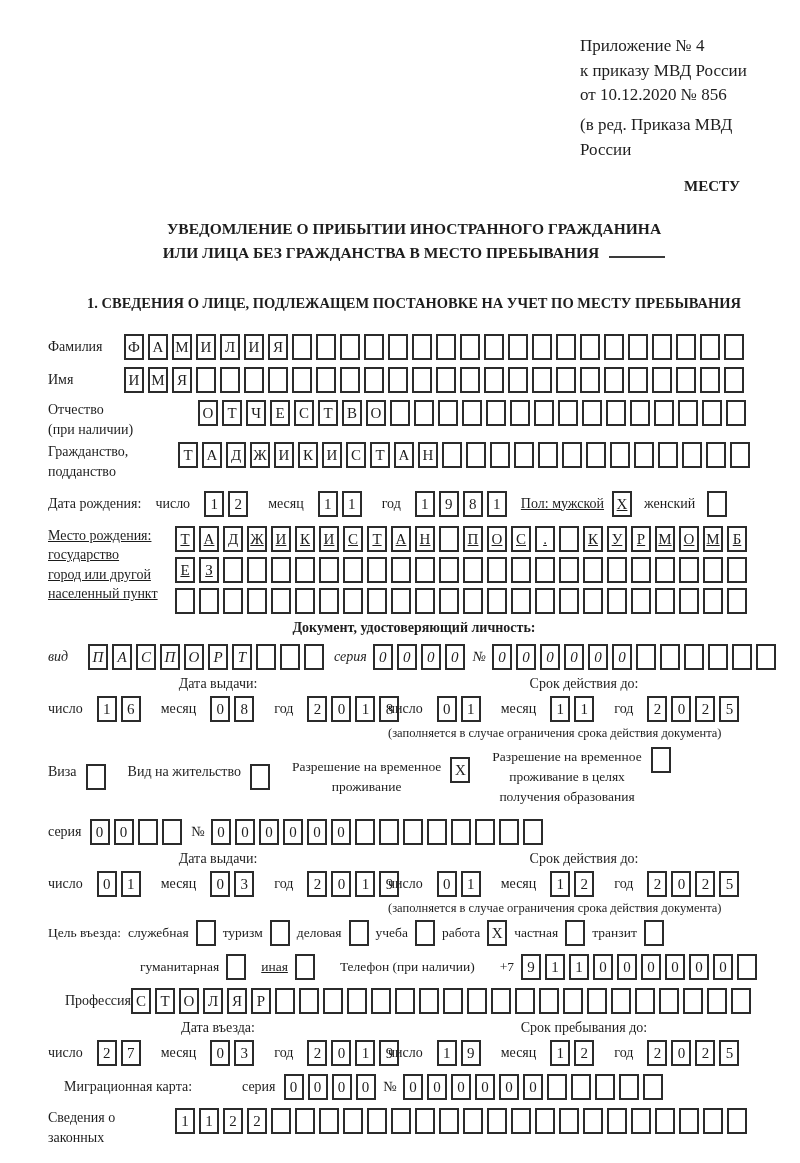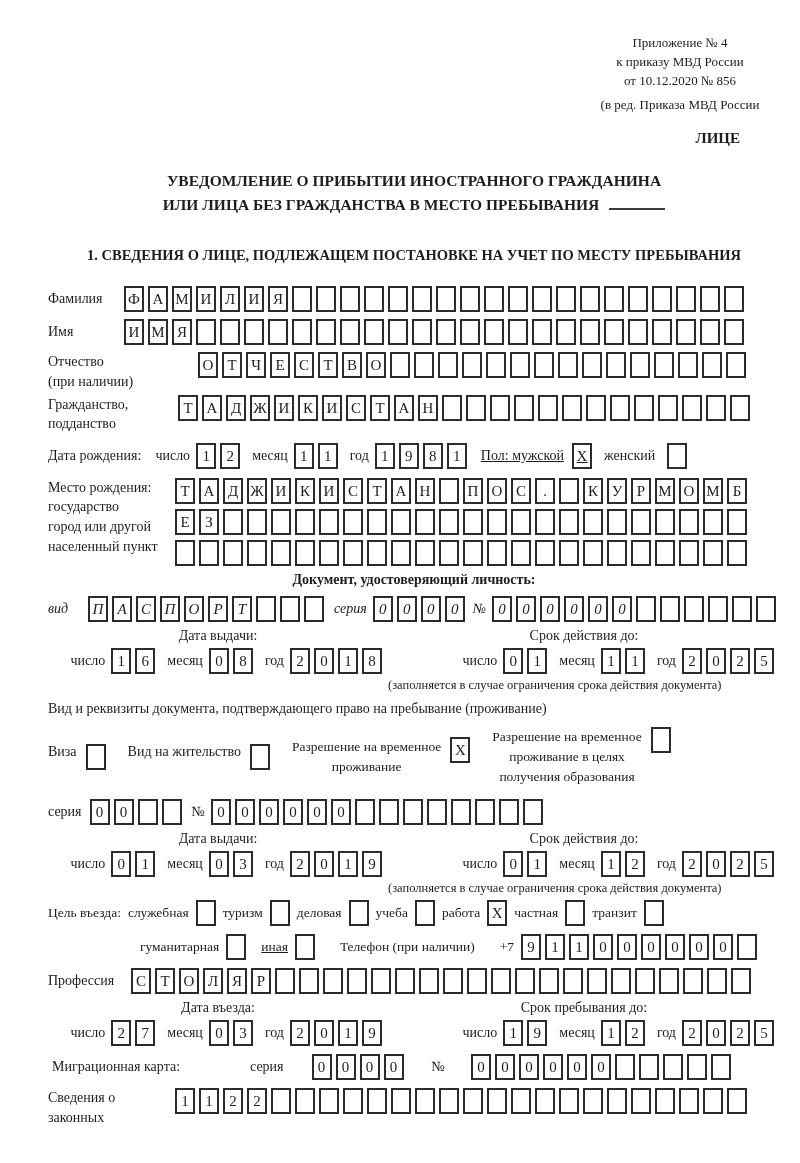--- a/index.html
+++ b/index.html
@@ -5,21 +5,21 @@
   * { margin:0; padding:0; box-sizing:border-box; }
   html,body { background:#ffffff; }
   body {
     width:800px; height:1163px; overflow:hidden;
     font-family:"Liberation Serif", serif;
     color:#1d1d1d;
   }
   .page { padding:34px 20px 0 48px; }
 
   
-  .appendix { margin-left:auto; width:200px; font-size:13px; line-height:1.45;text-align:center; }
+  .appendix { margin-left:auto; width:200px; font-size:17px; line-height:1.45; }
   .appendix .ed { margin-top:5px; }
   .forma { margin:16px 40px 0 0; text-align:right; font-weight:bold; font-size:15px; }
   .title { text-align:center; font-weight:bold; font-size:15.5px; line-height:1.55; margin-top:22px; }
   .title-underline { display:inline-block; width:56px; border-bottom:2.5px solid #3a3a3a; margin-left:10px; }
   .section1 { text-align:center; font-weight:bold; font-size:14.5px; margin-top:30px; margin-bottom:22px; }
 
   
   .row { display:flex; align-items:center; margin-bottom:7px; }
   .row.top { align-items:flex-start; }
   .lbl { font-size:14px; white-space:nowrap; }
@@ -31,21 +31,21 @@
   }
   .w76 { width:76px; flex:0 0 76px; }
   .w130 { width:130px; flex:0 0 130px; }
   .w127 { width:127px; flex:0 0 127px; }
   .w150 { width:150px; flex:0 0 150px; }
   .stack { line-height:1.4; font-size:14px; }
   .cellcol { display:flex; flex-direction:column; gap:5px; }
 
   .doc-header { text-align:center; font-weight:bold; font-size:14px; margin:6px 0 8px 0; }
 
-  .dgroup { display:flex; align-items:center; gap:6px;justify-content:flex-end; }
+  .dgroup { display:flex; align-items:center; gap:14px; }
   .dgroup .cells { margin-right:6px; }
   .two-col { display:flex; margin-bottom:4px; }
   .col-left { width:340px; flex:0 0 340px; }
   .col-right { flex:1; }
   .col-header { text-align:center; font-size:14px; margin-bottom:4px; }
   .note { font-size:12.5px; margin-top:4px; white-space:nowrap; }
 
   .intro { font-size:14px; line-height:1.7; margin:4px 0 6px 0; }
   .permits { display:flex; align-items:center; gap:22px; margin-bottom:12px; }
   .permit { display:flex; align-items:flex-start; gap:9px; }
@@ -61,21 +61,21 @@
 <body>
 
 <div class="page">
 
   <div class="appendix">
     <div>Приложение № 4</div>
     <div>к приказу МВД России</div>
     <div>от 10.12.2020 № 856</div>
     <div class="ed">(в ред. Приказа МВД России</div>
   </div>
-  <div class="forma">ЛИЦЕ</div>
+  <div class="forma">МЕСТУ</div>
 
   <div class="title">
     <div>УВЕДОМЛЕНИЕ О ПРИБЫТИИ ИНОСТРАННОГО ГРАЖДАНИНА</div>
     <div><span>ИЛИ ЛИЦА БЕЗ ГРАЖДАНСТВА В МЕСТО ПРЕБЫВАНИЯ</span><span class="title-underline"></span></div>
   </div>
   <div class="section1">1. СВЕДЕНИЯ О ЛИЦЕ, ПОДЛЕЖАЩЕМ ПОСТАНОВКЕ НА УЧЕТ ПО МЕСТУ ПРЕБЫВАНИЯ</div>
 
   <div class="row">
     <span class="lbl w76">Фамилия</span>
     <span class="cells">
@@ -229,21 +229,21 @@
     <span class="lbl gap8">Пол: мужской</span>
     <span class="cells gap8">
         <span class="cell">X</span>
       </span>
     <span class="lbl" style="margin-left:12px;">женский</span>
     <span class="cells" style="margin-left:12px;">
         <span class="cell"></span>
       </span>
   </div>
 
-  <div class="row top" style="margin-bottom:3px;">
+  <div class="row top" style="margin-bottom:3px;text-decoration:underline;">
     <span class="stack w127">
       <span style="display:block">Место рождения:</span>
       <span style="display:block">государство</span>
       <span style="display:block">город или другой</span>
       <span style="display:block">населенный пункт</span>
     </span>
     <span class="cellcol">
       <span class="cells">
           <span class="cell">Т</span>
           <span class="cell">А</span>
@@ -407,21 +407,20 @@
             <span class="cell">0</span>
             <span class="cell">2</span>
             <span class="cell">5</span>
           </span>
       </div>
       <div class="note">(заполняется в случае ограничения срока действия документа)</div>
     </div>
   </div>
 
   <div class="intro">
-    <div>Вид и реквизиты документа, подтверждающего право на пребывание (проживание)</div>
   </div>
 
   <div class="permits">
     <div class="permit">
       <span class="lbl">Виза</span>
       <span class="cells">
           <span class="cell"></span>
         </span>
     </div>
     <div class="permit">
@@ -577,21 +576,21 @@
         <span class="cell">0</span>
         <span class="cell">0</span>
         <span class="cell">0</span>
         <span class="cell">0</span>
         <span class="cell">0</span>
         <span class="cell"></span>
       </span>
   </div>
 
   <div class="row" style="margin-bottom:6px;">
-    <span class="lbl" style="width:83px;flex:0 0 83px;">Профессия</span>
+    <span class="lbl" style="width:83px;flex:0 0 83px;text-align:right;">Профессия</span>
     <span class="cells">
         <span class="cell">С</span>
         <span class="cell">Т</span>
         <span class="cell">О</span>
         <span class="cell">Л</span>
         <span class="cell">Я</span>
         <span class="cell">Р</span>
         <span class="cell"></span>
         <span class="cell"></span>
         <span class="cell"></span>
@@ -655,21 +654,21 @@
         <span class="cells">
             <span class="cell">2</span>
             <span class="cell">0</span>
             <span class="cell">2</span>
             <span class="cell">5</span>
           </span>
       </div>
     </div>
   </div>
 
-  <div class="row" style="margin:8px 0 8px 4px;gap:20px;">
+  <div class="row" style="margin:8px 0 8px 16px;">
     <span class="lbl" style="width:178px;flex:0 0 178px;">Миграционная карта:</span>
     <span class="lbl" style="margin-right:8px;">серия</span>
     <span class="cells">
         <span class="cell">0</span>
         <span class="cell">0</span>
         <span class="cell">0</span>
         <span class="cell">0</span>
       </span>
     <span class="lbl" style="margin:0 6px 0 8px;">№</span>
     <span class="cells">

